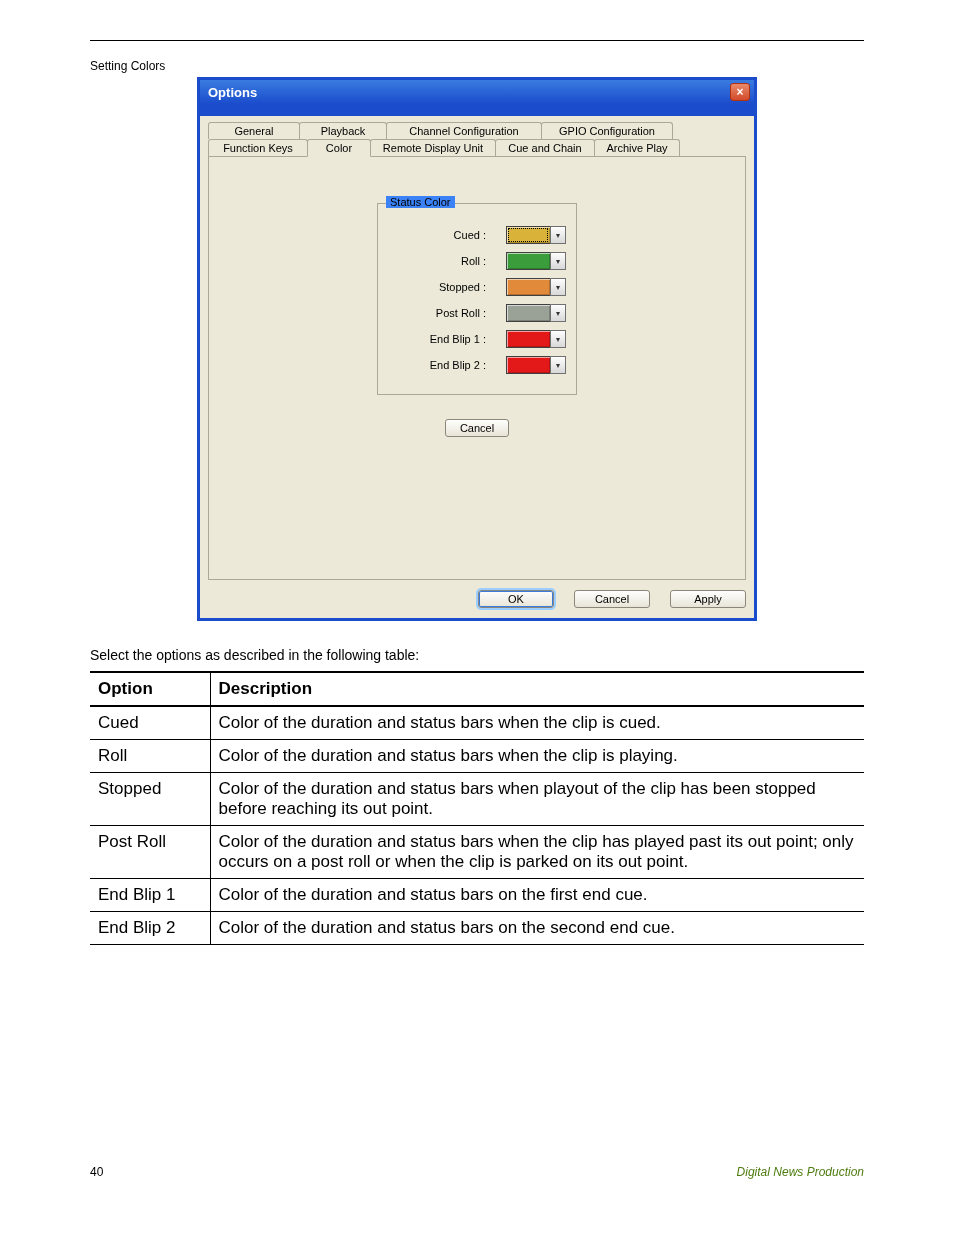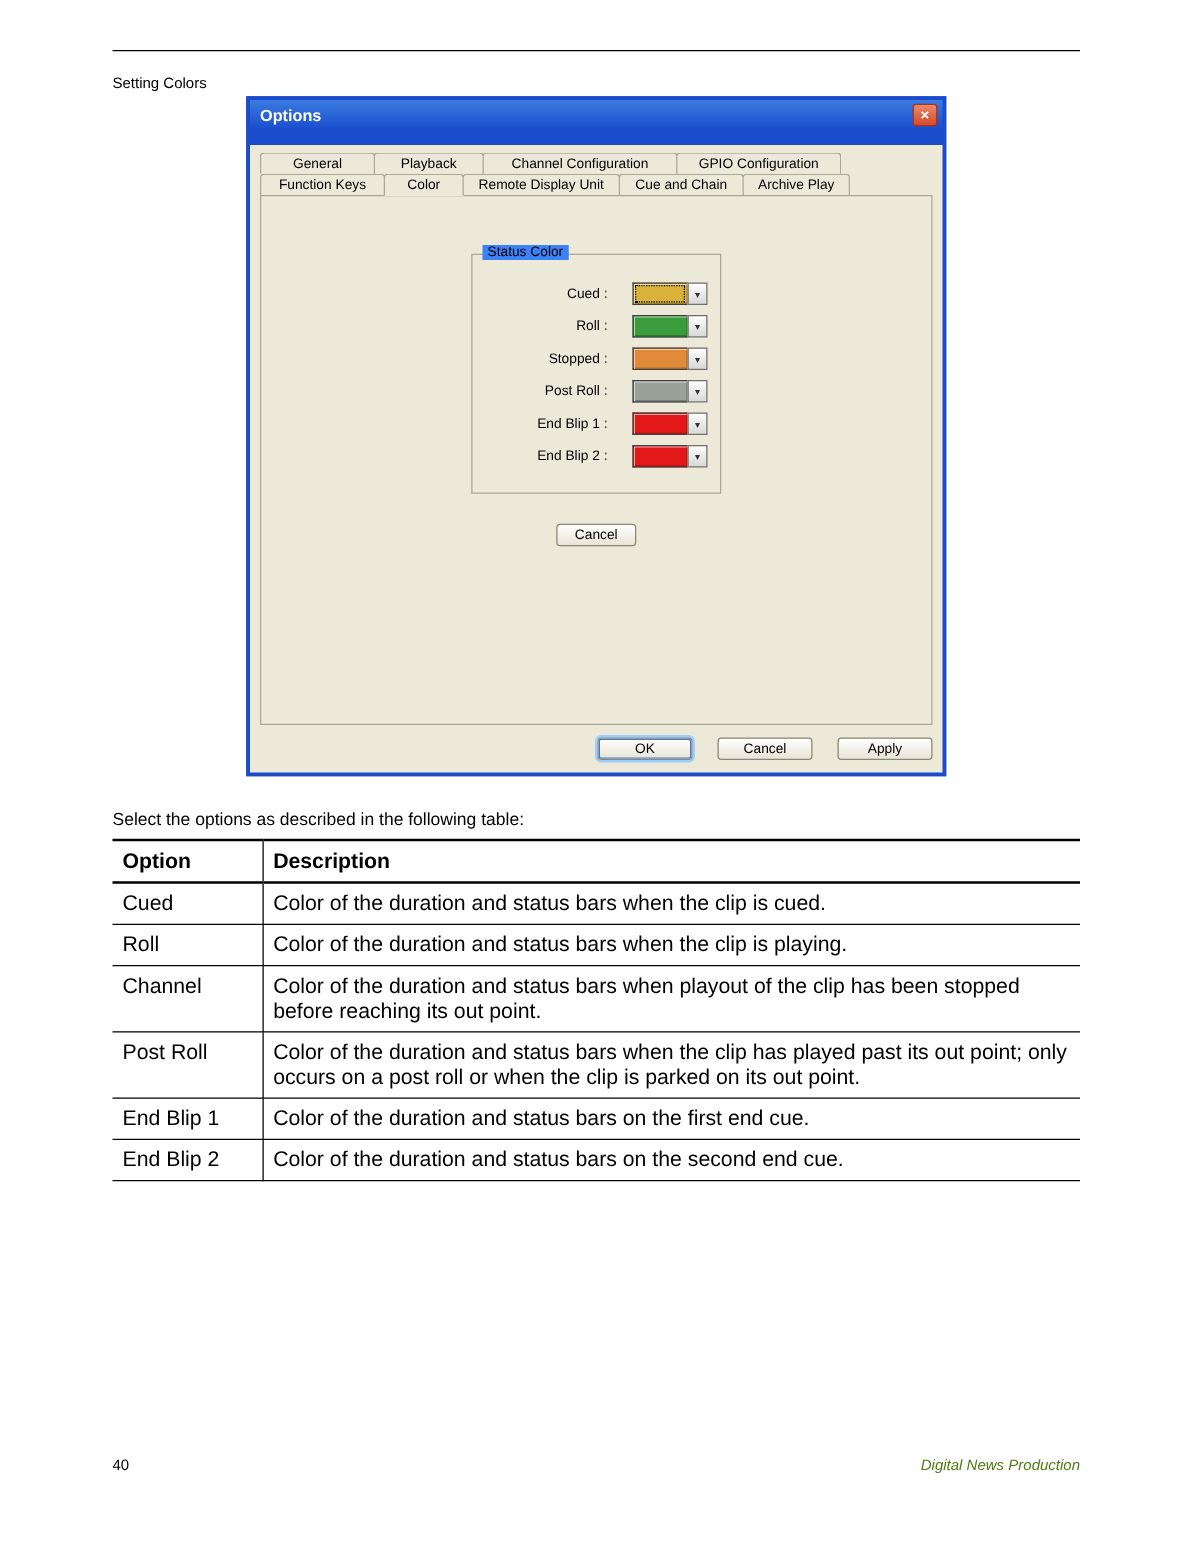--- a/index.html
+++ b/index.html
@@ -166,21 +166,21 @@
     <tbody>
       <tr>
         <td>Cued</td>
         <td>Color of the duration and status bars when the clip is cued.</td>
       </tr>
       <tr>
         <td>Roll</td>
         <td>Color of the duration and status bars when the clip is playing.</td>
       </tr>
       <tr>
-        <td>Channel</td>
+        <td>Stopped</td>
         <td>Color of the duration and status bars when playout of the clip has been stopped before reaching its out point.</td>
       </tr>
       <tr>
         <td>Post Roll</td>
         <td>Color of the duration and status bars when the clip has played past its out point; only occurs on a post roll or when the clip is parked on its out point.</td>
       </tr>
       <tr>
         <td>End Blip 1</td>
         <td>Color of the duration and status bars on the first end cue.</td>
       </tr>

